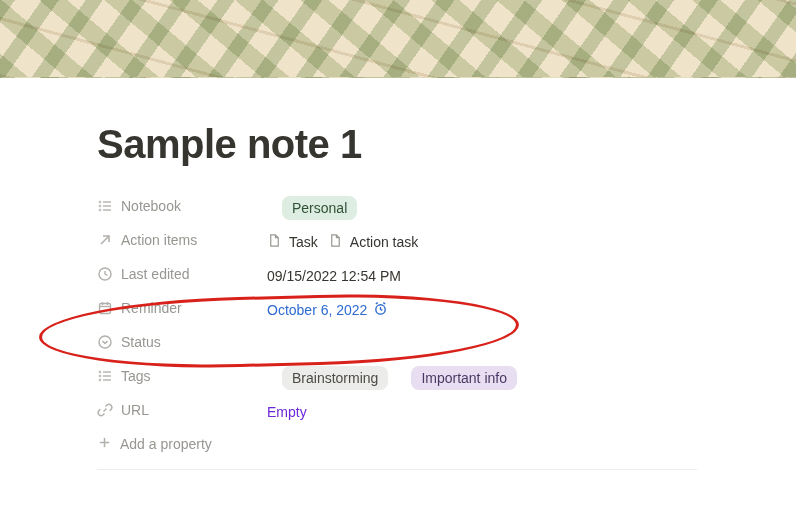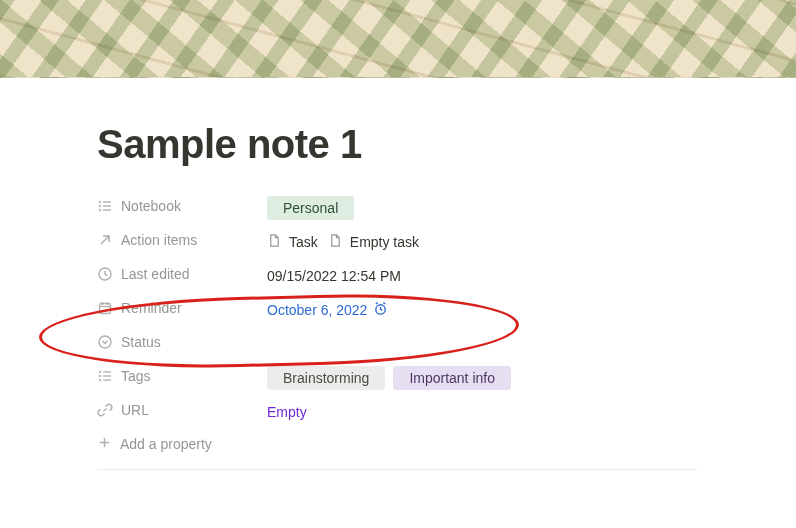--- a/index.html
+++ b/index.html
@@ -15,21 +15,21 @@
     border-bottom: 1px solid rgba(0,0,0,0.03);
   }
   .page { padding: 44px 0 0 97px; width: 796px; position: relative; }
   h1.title { font-size: 40px; font-weight: 700; letter-spacing: -0.5px; color:#37352f; }
   .props { margin-top: 22px; width: 600px; }
   .prop-row { display: flex; align-items: center; min-height: 34px; padding: 3px 0; }
   .prop-key { display: flex; align-items: center; gap: 8px; width: 170px; color: #989691; font-size: 14px; height: 26px; cursor: pointer; }
   .prop-key .icon { width: 16px; height: 16px; display:inline-flex; align-items:center; justify-content:center; flex-shrink:0; }
   .prop-key .icon svg { width:16px; height:16px; stroke:#b2b0ab; fill:none; }
   .prop-val { flex: 1; font-size: 14px; padding-top: 3px; display:flex; flex-wrap:wrap; gap:6px 8px; align-items:center; }
-  .pill { display:inline-flex; align-items:center; padding: 2px 16px; border-radius: 3px; font-size: 14px; line-height:20px; }
+  .pill { display:inline-flex; align-items:center; padding: 2px 10px; border-radius: 8px; font-size: 14px; line-height:20px;margin-left:15px; }
   .pill-green { background:#DDEDE1; color:#2f5137; }
   .pill-blue  { background:#D4E5F2; color:#2a4a63; }
   .pill-gray  { background:#ECECEA; color:#4d4b47; }
   .pill-purple{ background:#E8DEF2; color:#4a3a63; }
   .page-ref { display:inline-flex; align-items:center; gap:7px; color:#37352f; cursor:pointer; }
   .page-ref .picon svg { width:15px; height:15px; stroke:#9a9893; fill:none; }
   .reminder { color:#2d6bd1; display:inline-flex; align-items:center; gap:6px; cursor:pointer; }
   .reminder .clock svg { width:15px; height:15px; stroke:#2d6bd1; fill:none; }
   .empty { color:#6d28d9; }
   .plain { color:#37352f; }
@@ -96,21 +96,21 @@
           </span>
           <span>Task</span>
         </span>
         <span class="page-ref">
           <span class="picon">
             <svg viewBox="0 0 16 16">
                 <path d="M4 2 H9 L12 5 V14 H4 Z" stroke-width="1.3"></path>
                 <path d="M9 2 V5 H12" stroke-width="1.3"></path>
               </svg>
           </span>
-          <span>Empty task</span>
+          <span>Action task</span>
         </span>
       </div>
     </div>
 
     <div class="prop-row">
       <div class="prop-key">
         <span class="icon">
           <svg viewBox="0 0 16 16">
               <circle cx="8" cy="8" r="6" stroke-width="1.4"></circle>
               <path d="M8 5 V8 L10.5 9.5" stroke-width="1.4"></path>

